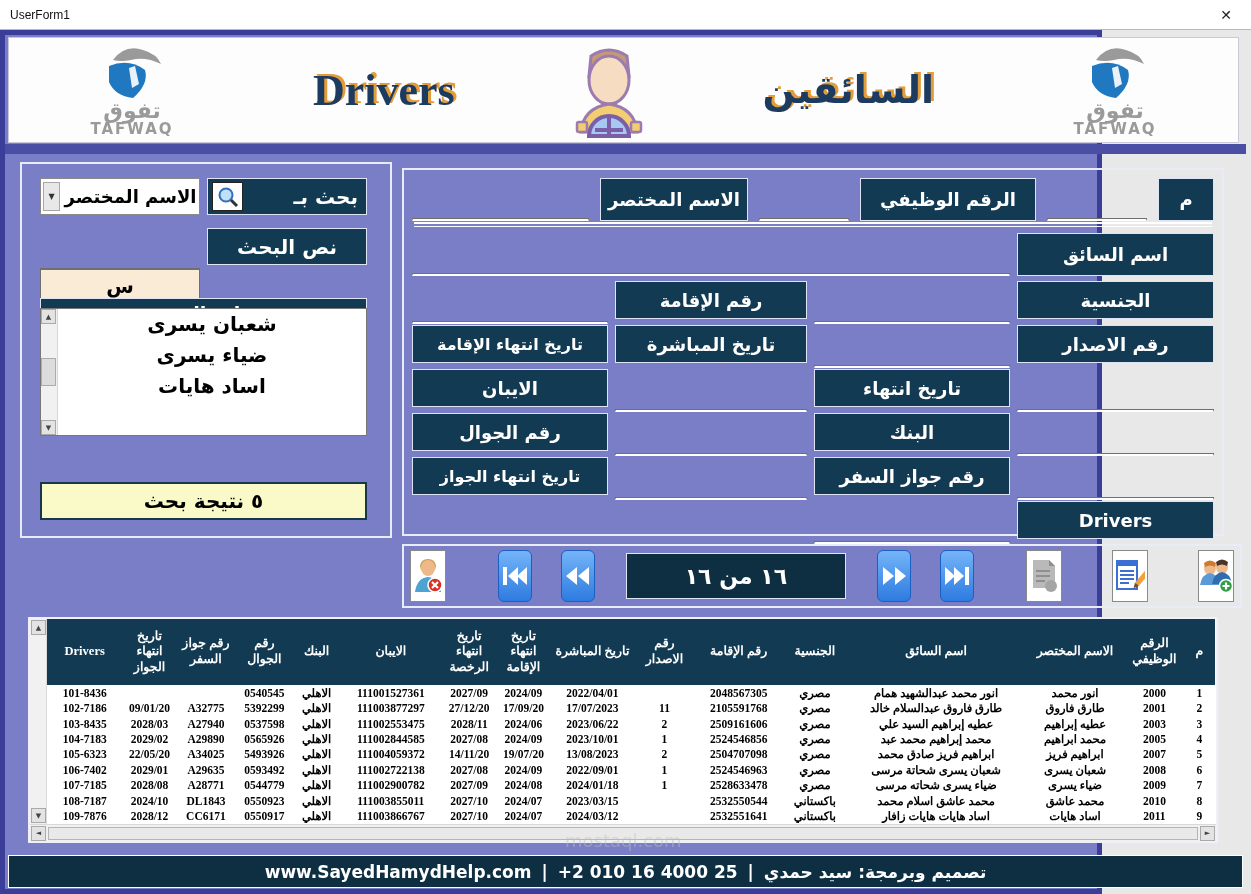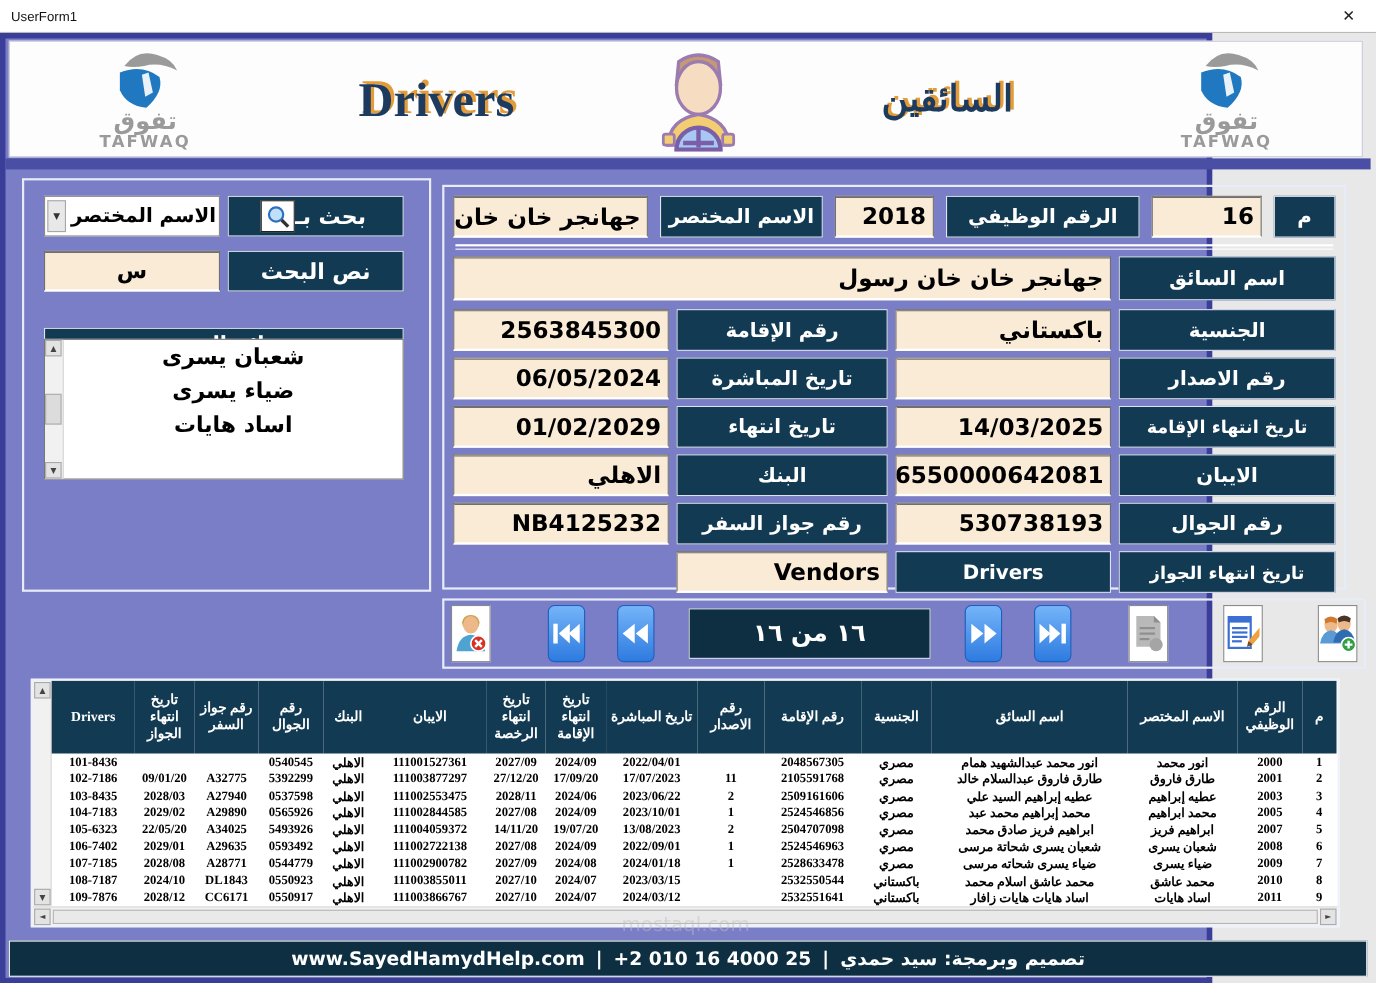--- a/index.html
+++ b/index.html
@@ -19,40 +19,40 @@
   
   .hdr { position:absolute; left:3px; top:2px; width:1231px; height:106px;
          background:#fdfdfd; border:1px solid #c9c9d9;
          display:flex; align-items:center; justify-content:space-between; padding:0 48px; }
   .hdr-band { position:absolute; left:0; top:109px; width:1241px; height:10px; background:#4a4ea5; }
   .logo { width:150px; display:flex; flex-direction:column; align-items:center; line-height:1; }
   .logo .ar { color:#9a9a9a; font-size:22px; font-weight:bold; margin-top:-2px; }
   .logo .en { color:#9a9a9a; font-size:15px; font-weight:bold; letter-spacing:2px; }
   .title-en { font-family:"Liberation Serif","DejaVu Serif",serif; font-weight:bold; font-size:44px;
               color:#1d3a5f; text-shadow:3px -2px 0 #e39c3a; }
-  .title-ar { font-size:33px; font-weight:bold; color:#1d3a5f; text-shadow:3px -2px 0 #e39c3a;font-family:Liberation Serif, serif; }
+  .title-ar { font-size:38px; font-weight:bold; color:#1d3a5f; text-shadow:3px -2px 0 #e39c3a; }
 
   
   .navy  { background:#123a52; color:#fff; font-weight:bold;
            border:1px solid #dfe3f6; display:flex; align-items:center; justify-content:center; }
   .cream { background:#faebd7; color:#000; font-weight:bold;
            border-top:1px solid #6f6f6f; border-right:1px solid #6f6f6f;
            border-left:1px solid #6f6f6f; border-bottom:2px solid #fff;
-           box-shadow:0 1px 0 #6f6f6f inset; display:flex; align-items:center; }
+           box-shadow:0 1px 0 #6f6f6f inset; display:flex; align-items:center;margin-top:40px; }
 
   
   .search-panel { position:absolute; left:15px; top:127px; width:372px; height:376px;
                   border:2px solid #e8ebf8; }
   .sp-row { position:absolute; height:37px; }
   .combo { left:18px; top:14px; width:160px; background:#fff; border:1px solid #8a8a8a;
            display:flex; align-items:center; }
   .combo-arrow { width:17px; height:29px; margin:0 2px; background:#e8e8e8; border:1px solid #a7a7a7;
                  display:flex; align-items:center; justify-content:center; font-size:8px; color:#333; }
   .combo-text { flex:1; text-align:center; font-weight:bold; font-size:18px; color:#000; }
-  .searchby { left:185px; top:14px; width:160px; padding:0 8px 0 4px;
+  .searchby { left:185px; top:14px; width:160px; justify-content:space-between; padding:0 8px 0 4px;
               font-size:20px; }
   .search-btn { width:31px; height:29px; background:#fff; border:1px solid #222;
                 display:flex; align-items:center; justify-content:center; cursor:pointer; }
   .searchtext-input { left:18px; top:64px; width:160px; height:37px; justify-content:center;
                       font-size:20px; }
   .searchtext-label { left:185px; top:64px; width:160px; font-size:20px; }
   .results-hdr { left:18px; top:114px; width:327px; height:30px; font-size:19px;margin-top:20px; }
   .listbox { position:absolute; left:18px; top:144px; width:327px; height:128px;
              background:#fff; border:1px solid #777; display:flex; flex-direction:row; }
   .vscroll { width:17px; background:#f1f1f1; border-right:1px solid #d5d5d5;
@@ -184,20 +184,21 @@
         <span class="scr-btn">▲</span>
         <span class="vthumb"></span>
         <span class="scr-btn">▼</span>
       </div>
       <div class="list-items">
         <div class="list-item">شعبان يسرى</div>
         <div class="list-item">ضياء يسرى</div>
         <div class="list-item">اساد هايات</div>
       </div>
     </div>
+    <div class="count-box">٥ نتيجة بحث</div>
   </div>
 
   <div class="form-frame">
     <div class="frow1">
       <div class="navy flabel">م</div>
       <div class="cream fvalue">16</div>
       <div class="navy flabel">الرقم الوظيفي</div>
       <div class="cream fvalue">2018</div>
       <div class="navy flabel">الاسم المختصر</div>
       <div class="cream fvalue">جهانجر خان خان</div>
@@ -209,21 +210,20 @@
     </div>
     <div class="fgrid">
       <div class="navy flabel">الجنسية</div>
       <div class="cream fvalue">باكستاني</div>
       <div class="navy flabel">رقم الإقامة</div>
       <div class="cream fvalue">2563845300</div>
 
       <div class="navy flabel">رقم الاصدار</div>
       <div class="cream fvalue"></div>
       <div class="navy flabel">تاريخ المباشرة</div>
-      <div class="cream fvalue">06/05/2024</div>
 
       <div class="navy flabel small">تاريخ انتهاء الإقامة</div>
       <div class="cream fvalue">14/03/2025</div>
       <div class="navy flabel">تاريخ انتهاء</div>
       <div class="cream fvalue">01/02/2029</div>
 
       <div class="navy flabel">الايبان</div>
       <div class="cream fvalue">6550000642081</div>
       <div class="navy flabel">البنك</div>
       <div class="cream fvalue">الاهلي</div>

